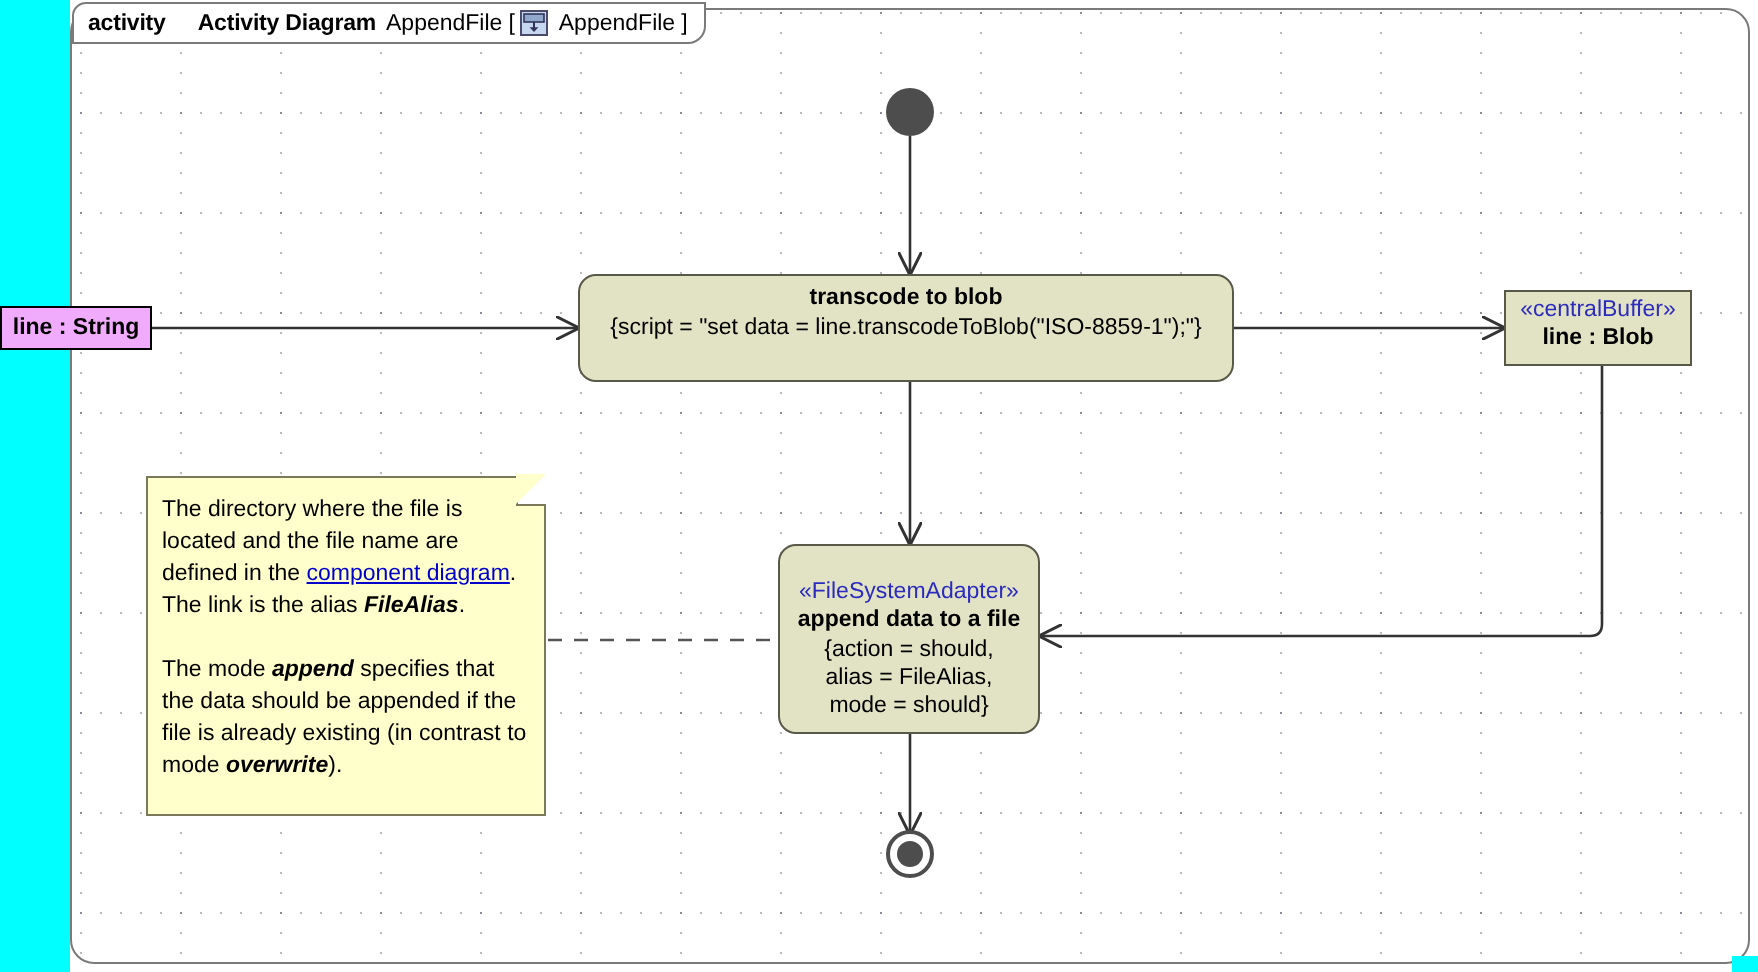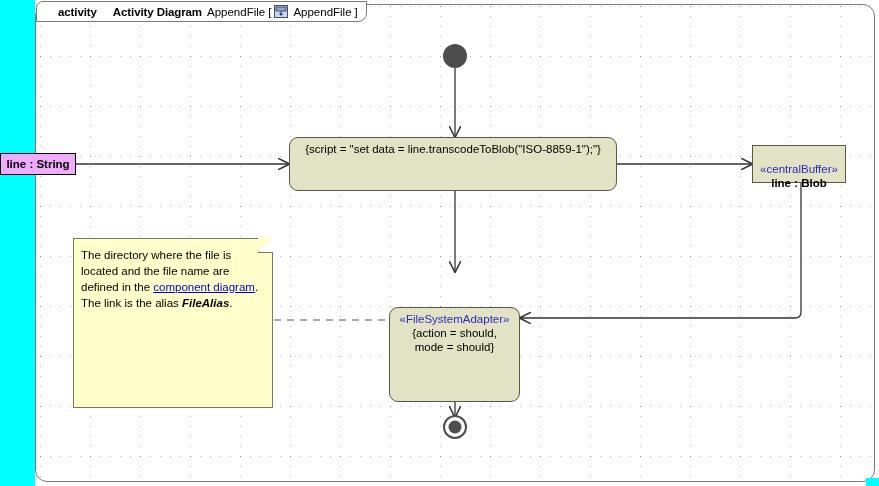--- a/index.html
+++ b/index.html
@@ -47,21 +47,21 @@
     overflow: hidden;
     border-radius: 11px;
   }
   .grid svg { display: block; }
 
   
   .frame-tab {
     position: absolute;
     left: 36px; top: 1px;
     height: 21px;
-    padding: 0 8px 0 21px;
+    padding: 0 8px 0 7px;
     background: #ffffff;
     border: 1px solid #7a7a7a;
     border-top-left-radius: 7px;
     border-bottom-right-radius: 9px;
     box-sizing: border-box;
     display: flex;
     align-items: center;
     white-space: nowrap;
     font-size: 11.5px;
     color: #000000;
@@ -112,29 +112,28 @@
   #action-transcode {
     left: 289px; top: 137px;
     width: 328px; height: 54px;
     padding-top: 4px;
   }
 
   
   #action-append {
     left: 389px; top: 272px;
     width: 131px; height: 95px;
-    padding-top: 4px;
-    margin-top: 35px;
+    padding-top: 16px;
   }
 
   
   #central-buffer {
     left: 752px; top: 145px;
     width: 94px; height: 38px;
-    padding-top: 16px;
+    padding-top: 2px;
   }
 
   
   #pin-line {
     position: absolute;
     left: 0px; top: 153px;
     width: 76px; height: 22px;
     box-sizing: border-box;
     background: #f0abfc;
     border: 1px solid #000000;
@@ -284,34 +283,38 @@
       <circle cx="455" cy="427" r="11" fill="#ffffff" stroke="#4d4d4d" stroke-width="2"></circle>
       <circle cx="455" cy="427" r="6.5" fill="#4d4d4d"></circle>
     </g>
   </svg>
 
   <div id="pin-line">
     <span>line : String</span>
   </div>
 
   <div class="node rounded" id="action-transcode">
+    <div class="node-name">transcode to blob</div>
     <div class="node-body">{script = "set data = line.transcodeToBlob("ISO-8859-1");"}</div>
   </div>
 
   <div class="node rounded" id="action-append">
     <div class="stereo">«FileSystemAdapter»</div>
+    <div class="node-name">append data to a file</div>
     <div class="node-body">{action = should,</div>
+    <div class="node-body">alias = FileAlias,</div>
     <div class="node-body">mode = should}</div>
   </div>
 
   <div class="node" id="central-buffer">
     <div class="stereo">«centralBuffer»</div>
     <div class="node-name">line : Blob</div>
   </div>
 
   <div id="note">
     <div class="fold"></div>
     <p class="note-p"><span>The directory where the file is located and the file name are defined in the </span><a class="note-link" href="#">component diagram</a><span>. The link is the alias </span><span class="note-b">FileAlias</span><span>.</span></p>
+    <p class="note-p"><span>The mode </span><span class="note-b">append</span><span> specifies that the data should be appended if the file is already existing (in contrast to mode </span><span class="note-b">overwrite</span><span>).</span></p>
   </div>
 
   <div class="cyan-corner"></div>
 
 </div>
 
 </body></html>

